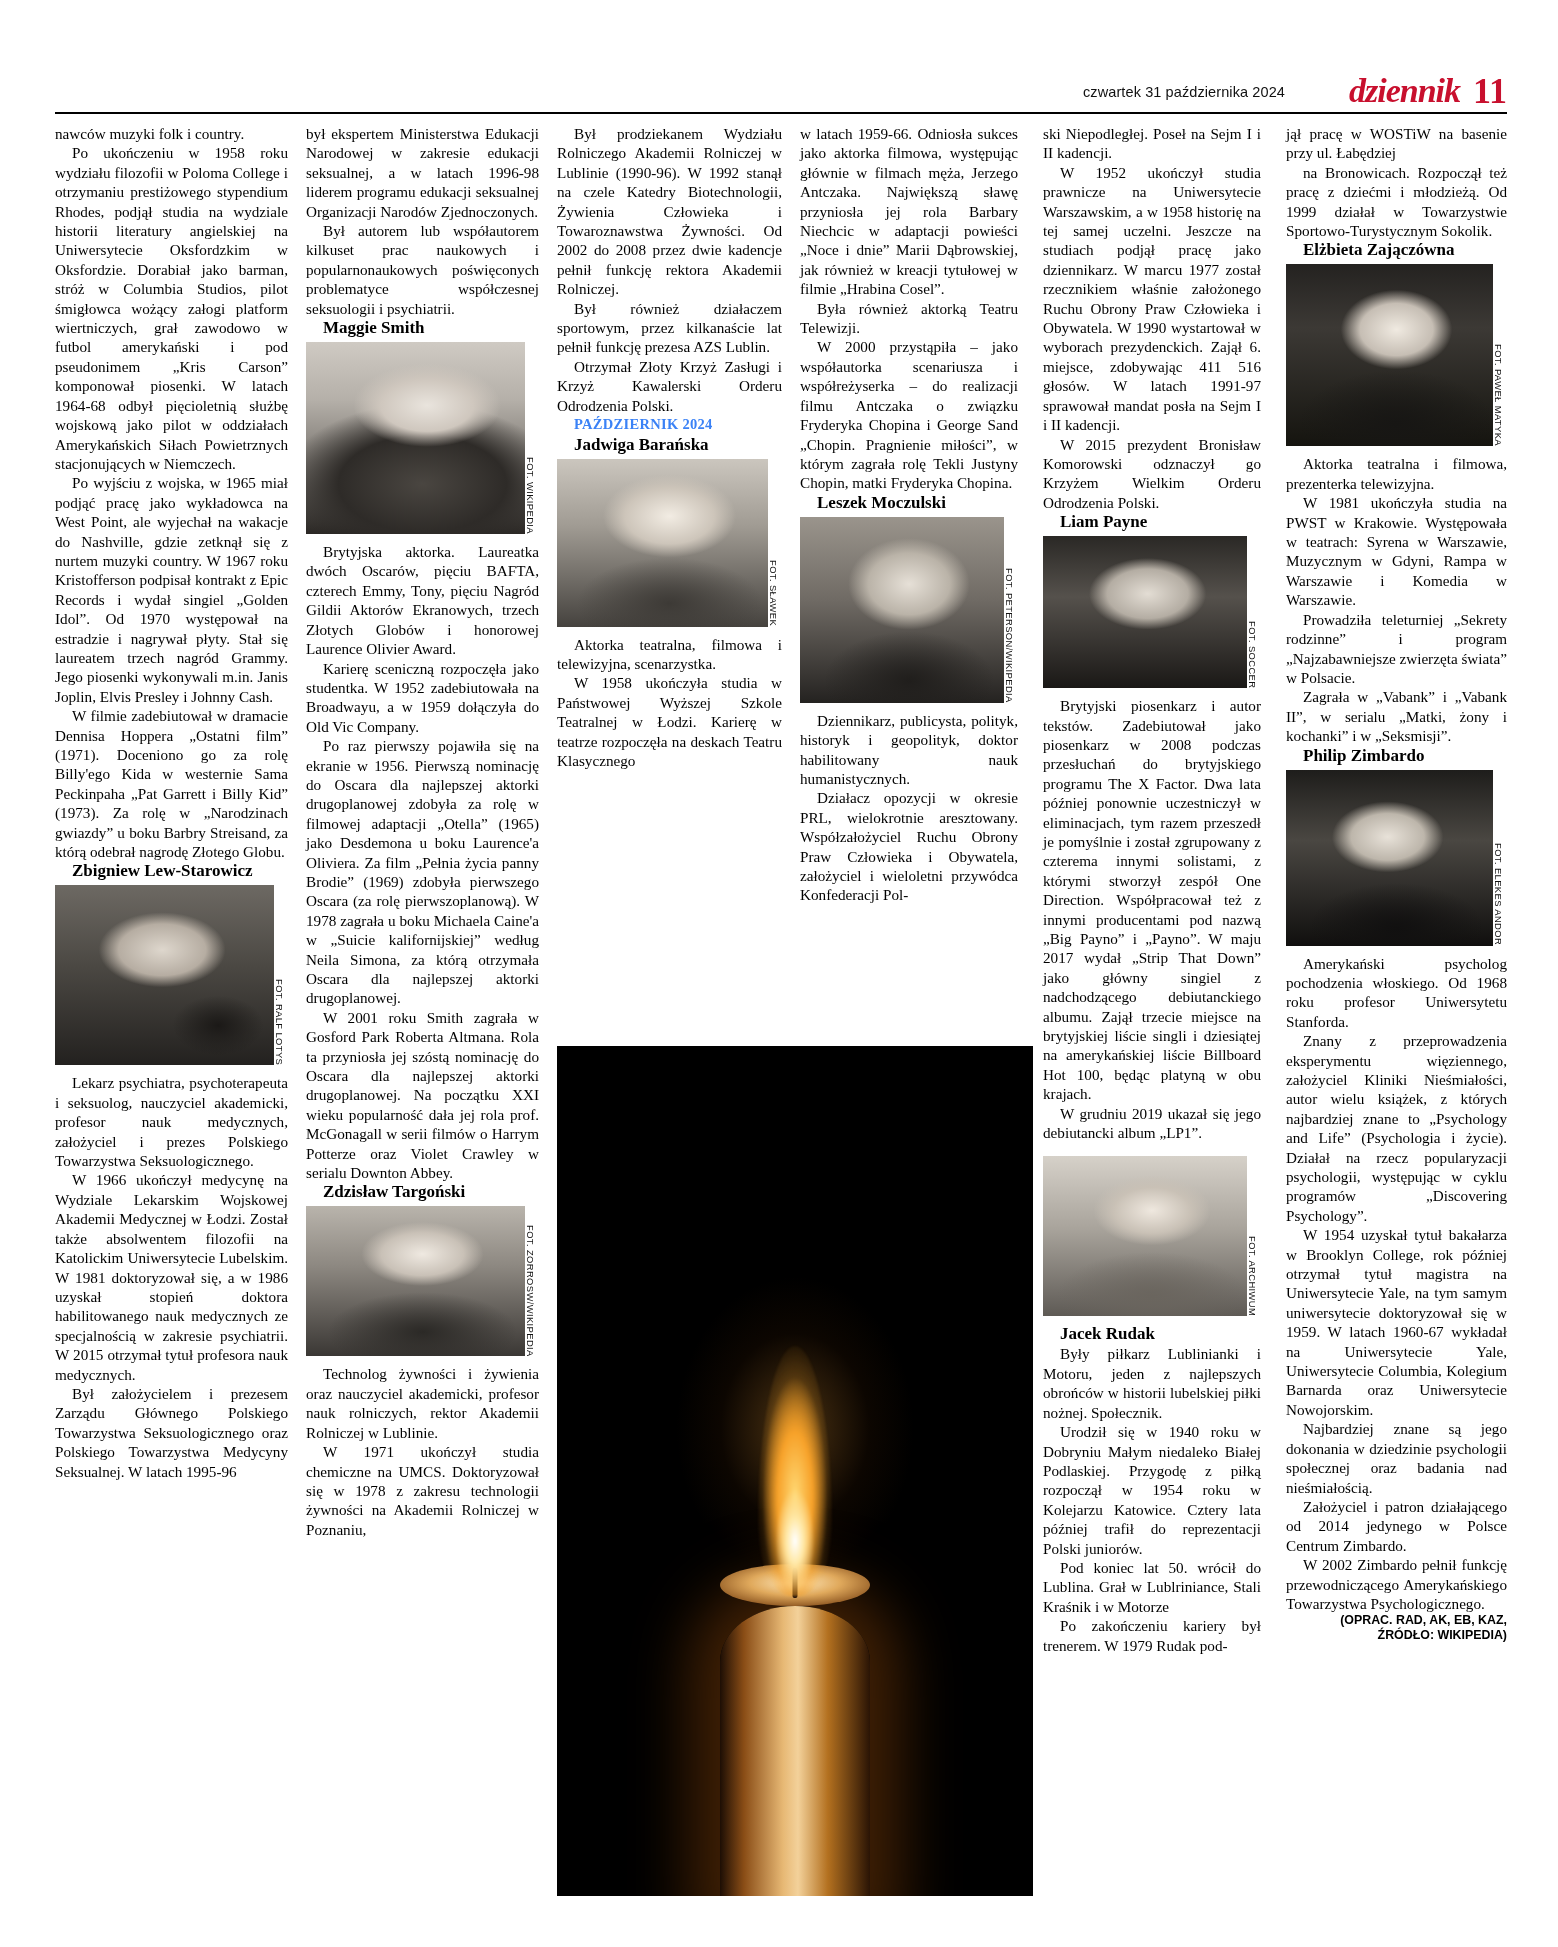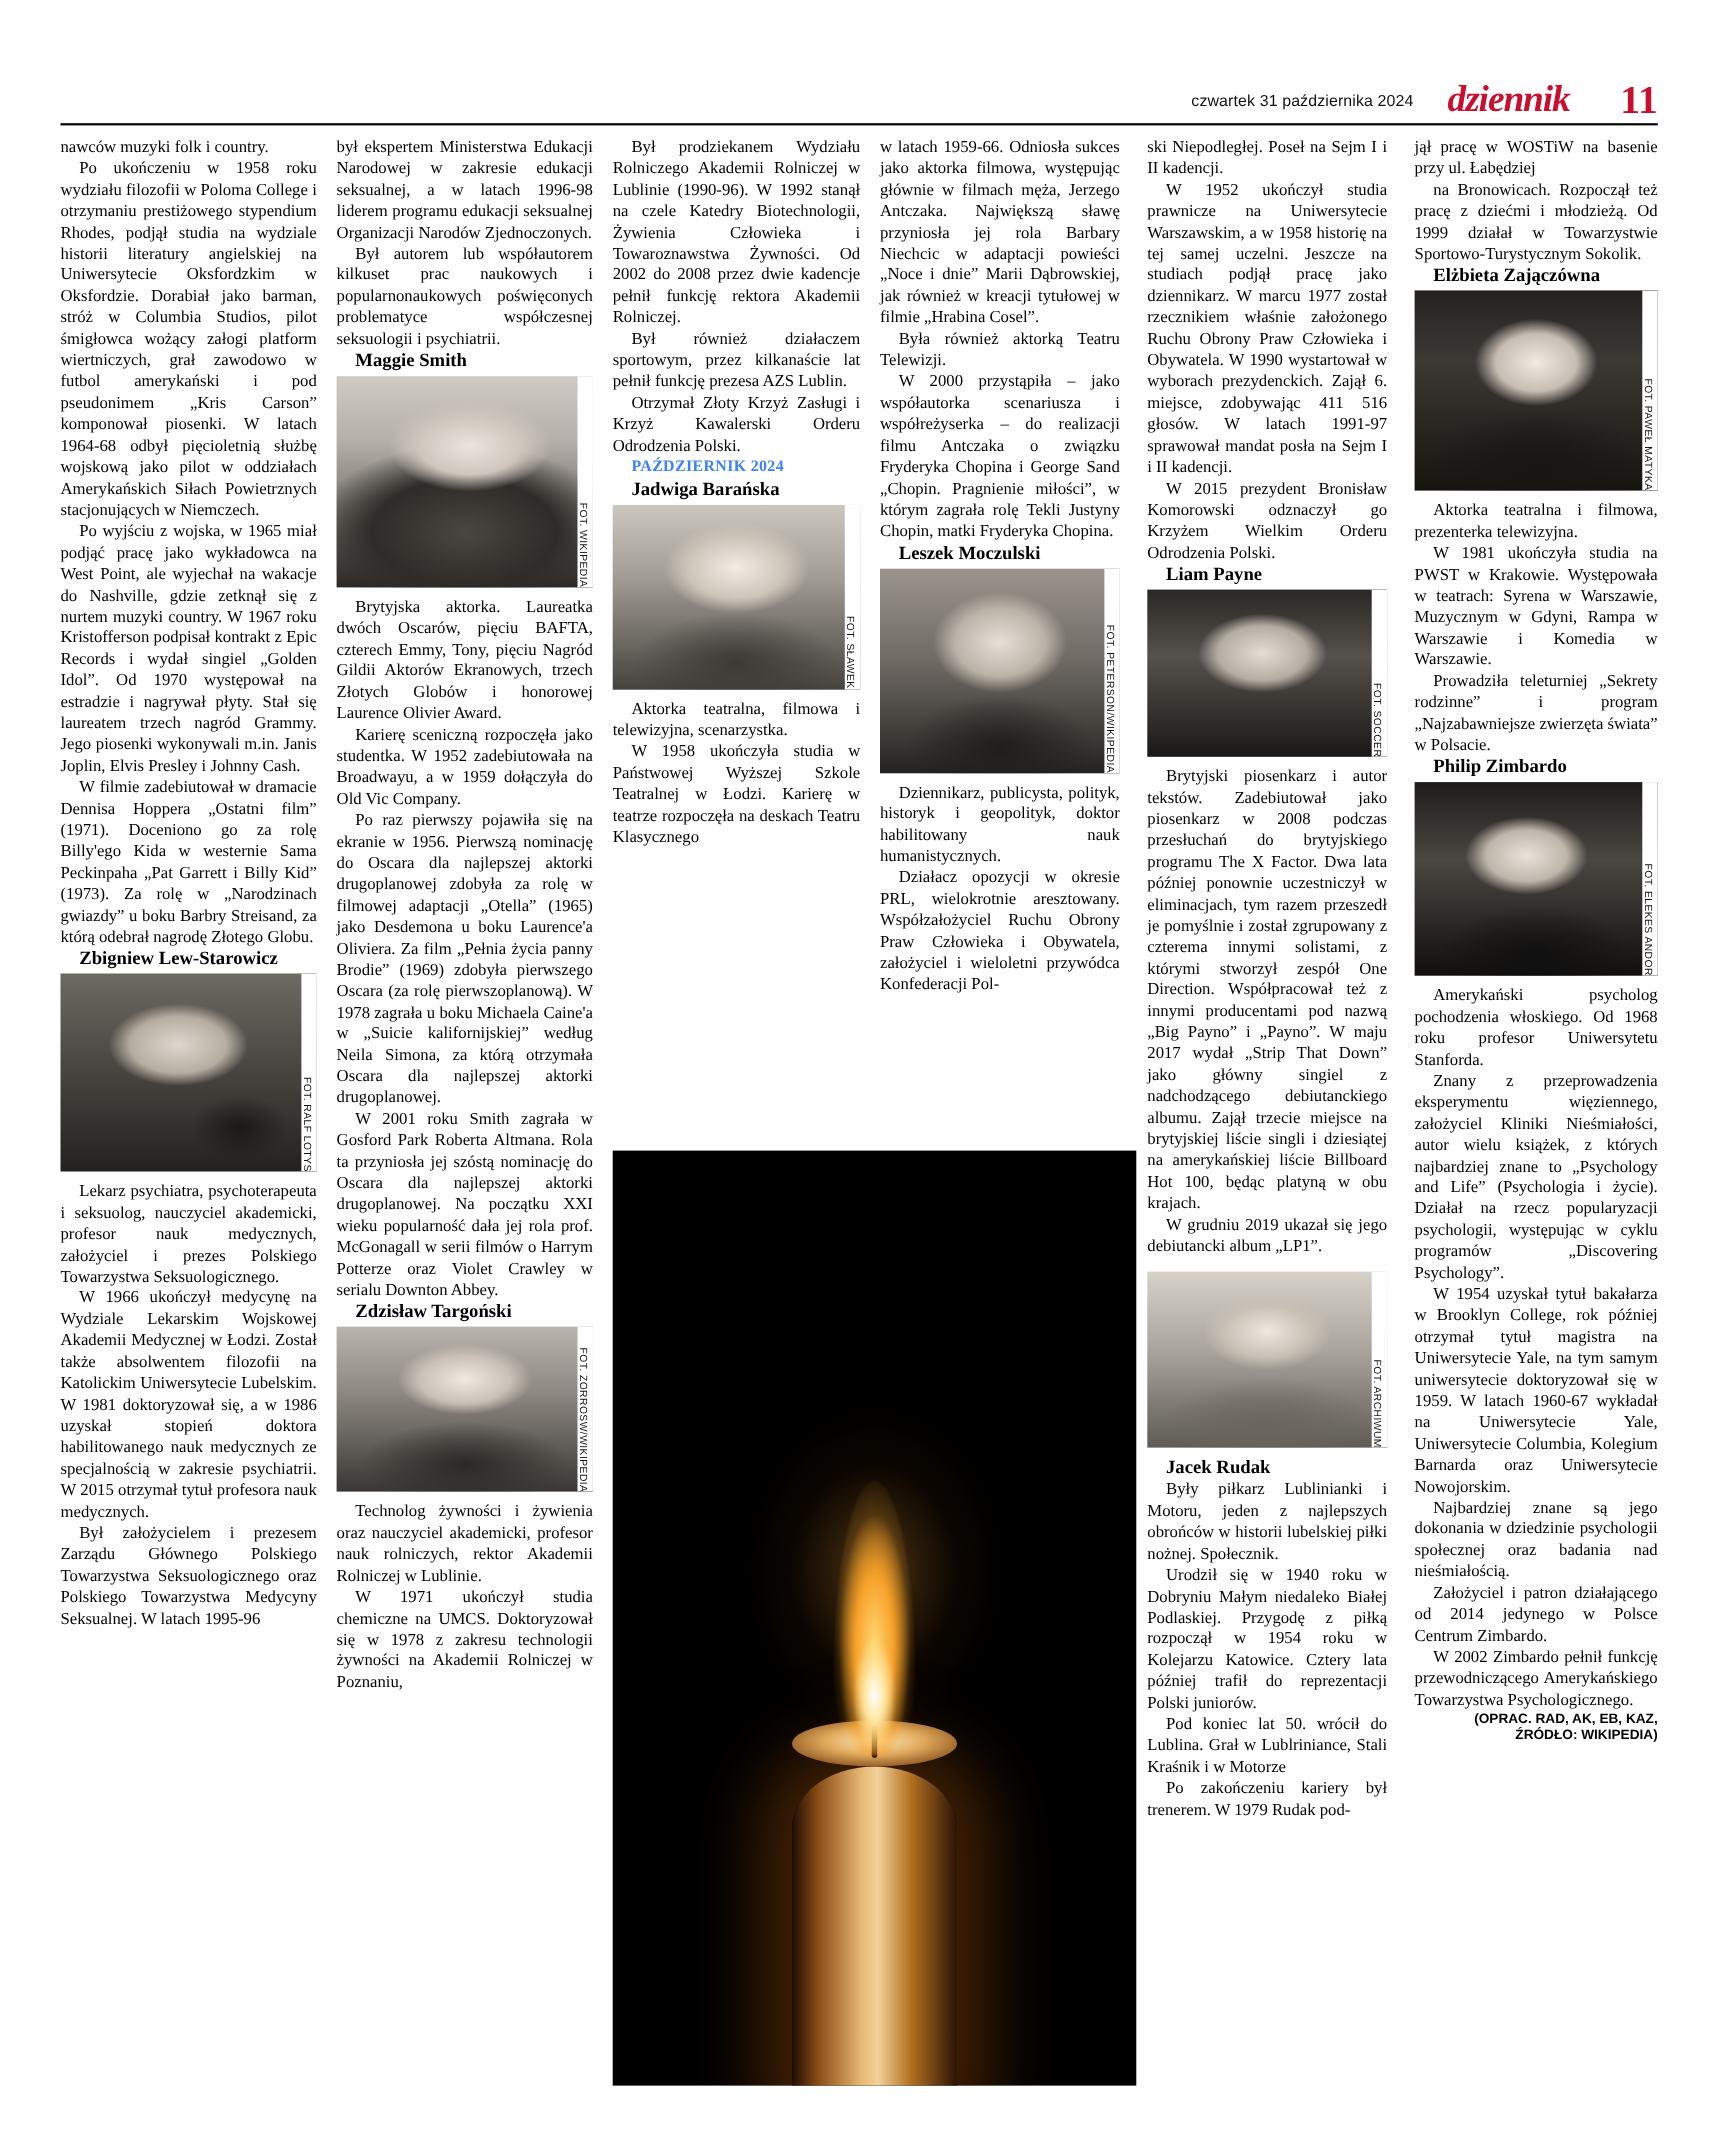--- a/index.html
+++ b/index.html
@@ -33,21 +33,21 @@
     position: absolute;
     right: 222px;
     top: 6px;
     font-family: "Liberation Sans", sans-serif;
     font-size: 14.5px;
     letter-spacing: .1px;
     color: #111;
   }
   .masthead-logo {
     position: absolute;
-    right: 80px;
+    right: 47px;
     top: -6px;
     font-family: "Liberation Serif", serif;
     font-size: 34px;
     font-weight: bold;
     font-style: italic;
     color: #c8102e;
     letter-spacing: -1px;
   }
   .masthead-pageno {
     position: absolute;
@@ -363,20 +363,21 @@
     <p class="noindent">jął pracę w WOSTiW na basenie przy ul. Łabędziej</p>
     <p>na Bronowicach. Rozpoczął też pracę z dziećmi i młodzieżą. Od 1999 działał w Towarzystwie Sportowo-Turystycznym Sokolik.</p>
 
     <p class="name-head">Elżbieta Zajączówna</p>
     <div class="photo p-elzbieta" style="width:221px;height:182px;">
       <div class="cap">FOT. PAWEŁ MATYKA</div>
     </div>
     <p>Aktorka teatralna i filmowa, prezenterka telewizyjna.</p>
     <p>W 1981 ukończyła studia na PWST w Krakowie. Występowała w teatrach: Syrena w Warszawie, Muzycznym w Gdyni, Rampa w Warszawie i Komedia w Warszawie.</p>
     <p>Prowadziła teleturniej „Sekrety rodzinne” i program „Najzabawniejsze zwierzęta świata” w Polsacie.</p>
+    <p>Zagrała w „Vabank” i „Vabank II”, w serialu „Matki, żony i kochanki” i w „Seksmisji”.</p>
 
     <p class="name-head">Philip Zimbardo</p>
     <div class="photo p-philip" style="width:221px;height:176px;">
       <div class="cap">FOT. ELEKES ANDOR</div>
     </div>
     <p>Amerykański psycholog pochodzenia włoskiego. Od 1968 roku profesor Uniwersytetu Stanforda.</p>
     <p>Znany z przeprowadzenia eksperymentu więziennego, założyciel Kliniki Nieśmiałości, autor wielu książek, z których najbardziej znane to „Psychology and Life” (Psychologia i życie). Działał na rzecz popularyzacji psychologii, występując w cyklu programów „Discovering Psychology”.</p>
     <p>W 1954 uzyskał tytuł bakałarza w Brooklyn College, rok później otrzymał tytuł magistra na Uniwersytecie Yale, na tym samym uniwersytecie doktoryzował się w 1959. W latach 1960-67 wykładał na Uniwersytecie Yale, Uniwersytecie Columbia, Kolegium Barnarda oraz Uniwersytecie Nowojorskim.</p>
     <p>Najbardziej znane są jego dokonania w dziedzinie psychologii społecznej oraz badania nad nieśmiałością.</p>
     <p>Założyciel i patron działającego od 2014 jedynego w Polsce Centrum Zimbardo.</p>

